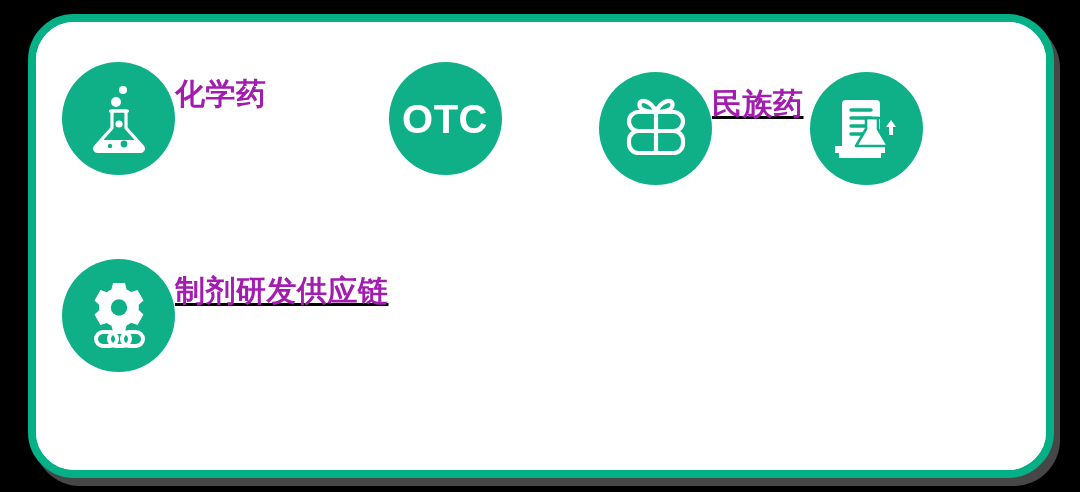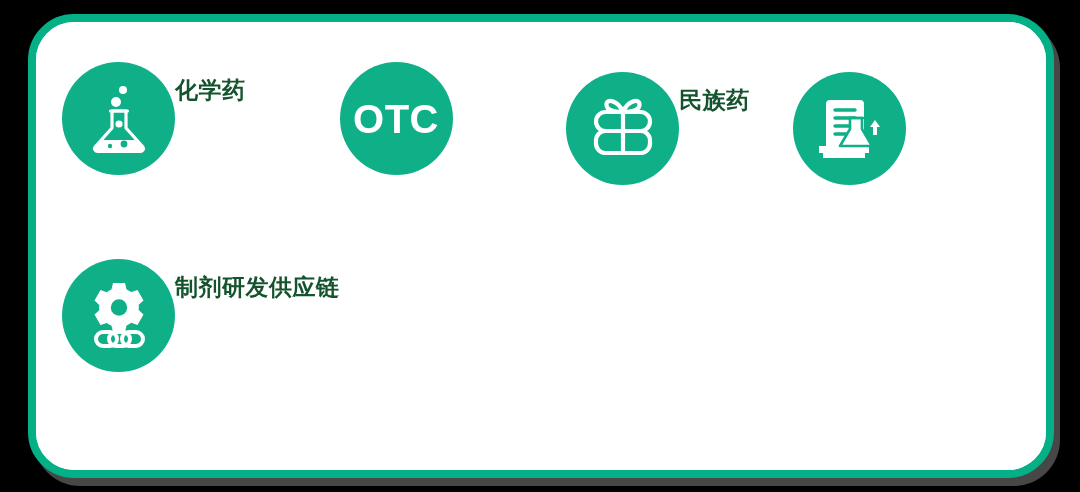--- a/index.html
+++ b/index.html
@@ -59,42 +59,43 @@
   .cell {
     display: flex;
     flex-direction: row;
     align-items: flex-start;
     justify-content: flex-start;
   }
 
   .cell.row2 {
     justify-content: flex-start;
     padding-top: 10px;
+    text-decoration: underline;
   }
 
   .icon-circle {
     width: 113px;
     height: 113px;
     border-radius: 50%;
     background: #0fb088;
     display: flex;
     align-items: center;
     justify-content: center;
     flex: 0 0 auto;
   }
 
   .icon-circle svg {
     display: block;
   }
 
   .label {
     margin-top: 17px;
-    font-size: 23px;
+    font-size: 30px;
     font-weight: bold;
-    color: #14532d;
+    color: #a21caf;
     letter-spacing: 0.5px;
     white-space: nowrap;
     line-height: 1;
   }
 
   .otc-text {
     font-size: 40px;
     font-weight: bold;
     color: #ffffff;
     letter-spacing: 0.5px;

